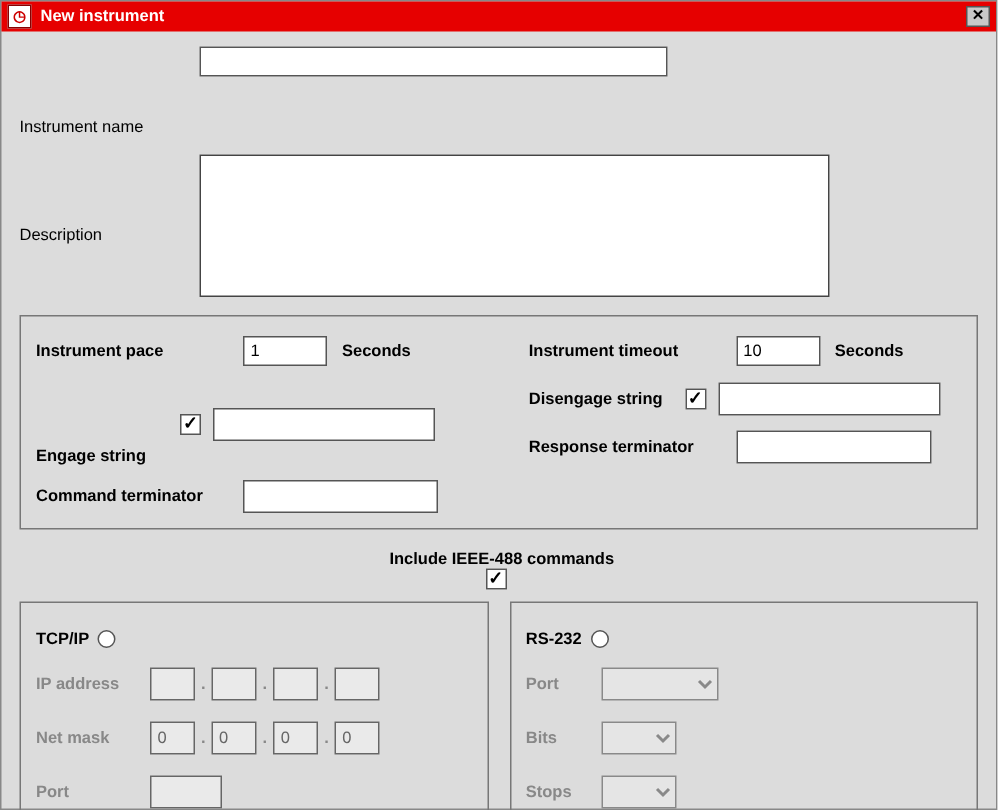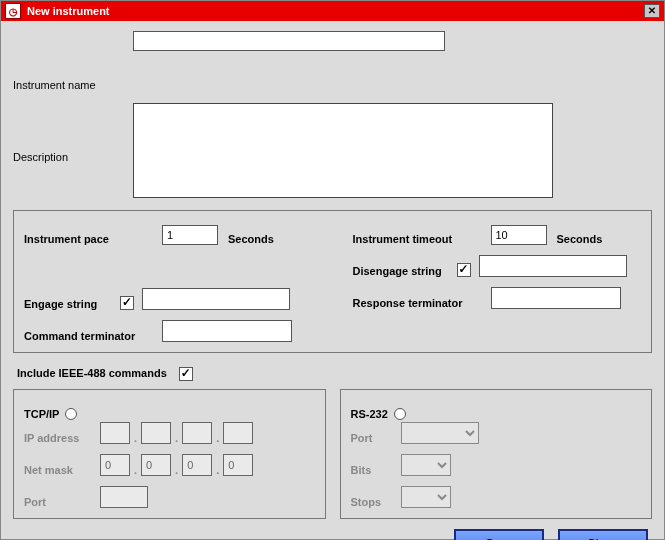--- a/index.html
+++ b/index.html
@@ -96,21 +96,21 @@
     padding: 12px 10px 10px 10px;
     position: relative;
   }
   .group-cols {
     display: flex;
     gap: 40px;
   }
   .gcol { flex: 1; }
   .grow {
     display: flex;
-    align-items: flex-end;
+    align-items: center;
     margin-bottom: 10px;
     min-height: 22px;
   }
   .glabel {
     font-weight: bold;
     width: 138px;
     color: #000;
   }
   .num-input {
     border: 1px solid #555;
@@ -148,23 +148,24 @@
     border: 1px solid #555;
     background: #fff;
     height: 22px;
     width: 148px;
     font-family: inherit;
     font-size: 11px;
     padding: 1px 4px;
   }
   .inc-row {
     display: flex;
-    align-items: flex-start;
+    align-items: center;
     margin: 14px 0 8px 4px;
     font-weight: bold;
+    flex-direction: column;
   }
   .two-panels {
     display: flex;
     gap: 14px;
   }
   .panel {
     flex: 1;
     border: 1px solid #777;
     padding: 0 10px 10px 10px;
     position: relative;
@@ -181,23 +182,24 @@
     width: 12px;
     height: 12px;
     border: 1px solid #555;
     border-radius: 50%;
     background: #fff;
     margin: 0;
     cursor: pointer;
   }
   .panel-body .prow {
     display: flex;
-    align-items: flex-end;
+    align-items: center;
     margin-bottom: 8px;
     min-height: 24px;
+    margin-top: 12px;
   }
   .plabel {
     font-weight: bold;
     width: 76px;
     color: #888;
   }
   .ip-seg {
     border: 1px solid #666;
     background: #eee;
     width: 30px;

